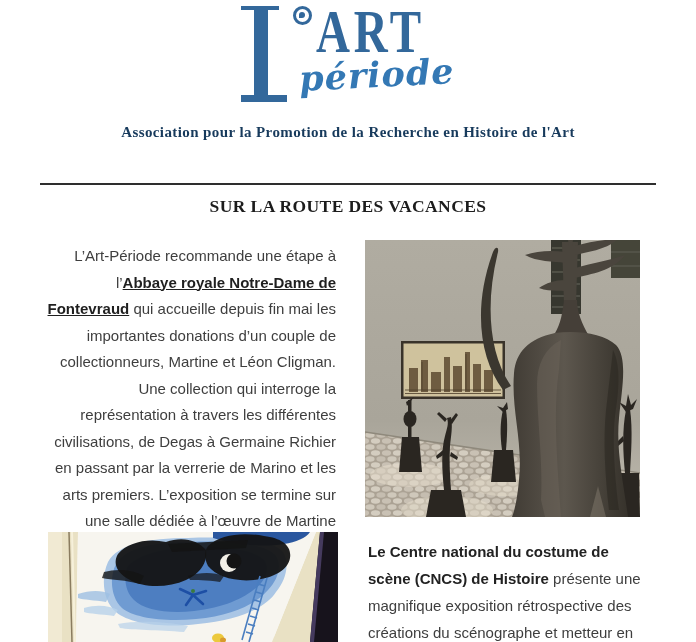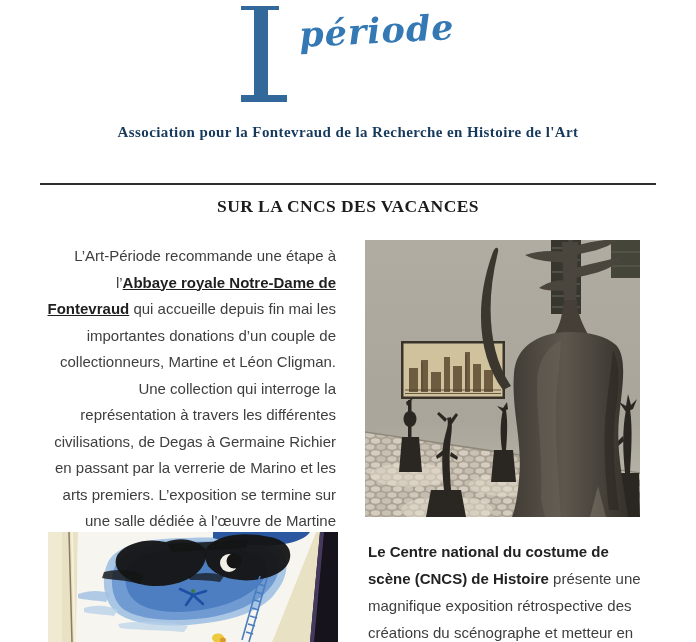--- a/index.html
+++ b/index.html
@@ -40,29 +40,35 @@
 </head>
 <body>
 
 <div class="logo-row">
   <div class="logo-l" aria-hidden="true">
     <div class="stem"></div>
     <div class="topserif"></div>
     <div class="botserif"></div>
   </div>
   <div class="logo-right">
+    <div class="logo-art-line">
+      <span class="logo-ring">
+          <span class="dot"></span>
+        </span>
+      <span class="logo-art">ART</span>
+    </div>
     <div class="logo-periode">période</div>
   </div>
 </div>
 
-<div class="tagline">Association pour la Fontevraud de la Recherche en Histoire de l'Art</div>
+<div class="tagline">Association pour la Promotion de la Recherche en Histoire de l'Art</div>
 
 <hr class="divider">
 
-<div class="section-title">SUR LA CNCS DES VACANCES</div>
+<div class="section-title">SUR LA ROUTE DES VACANCES</div>
 
 <div class="para" id="fontevraud-text">
   <span>L’Art-Période recommande une étape à l’</span><span class="link">Abbaye royale Notre-Dame de Fontevraud</span><span> qui accueille depuis fin mai les importantes donations d’un couple de collectionneurs, Martine et Léon Cligman. Une collection qui interroge la représentation à travers les différentes civilisations, de Degas à Germaine Richier en passant par la verrerie de Marino et les arts premiers. L’exposition se termine sur une salle dédiée à l’œuvre de Martine Cligman.</span>
 </div>
 
 <div class="photo" id="gallery-image">
   <svg viewBox="0 0 275 277" preserveAspectRatio="none">
     <defs>
       <linearGradient id="wallg" x1="0" y1="0" x2="0" y2="1">
         <stop offset="0" stop-color="#b0aca1"></stop>

